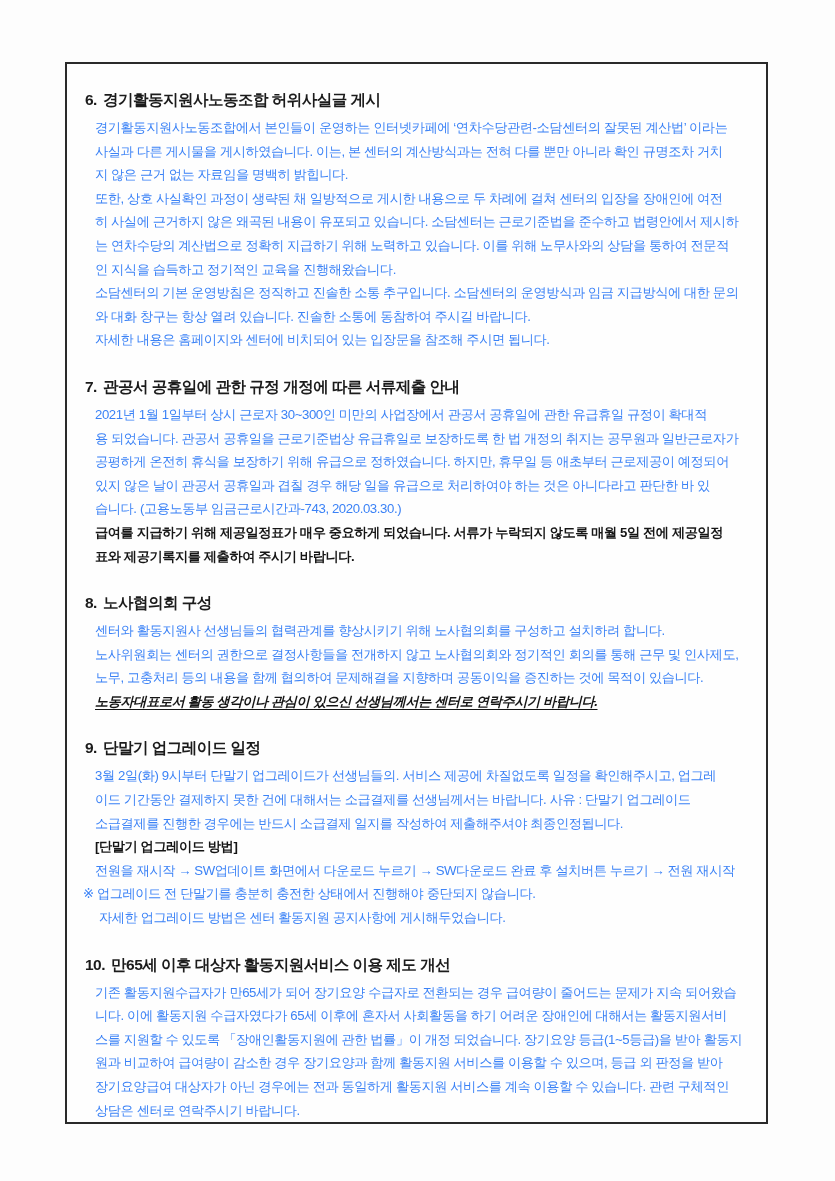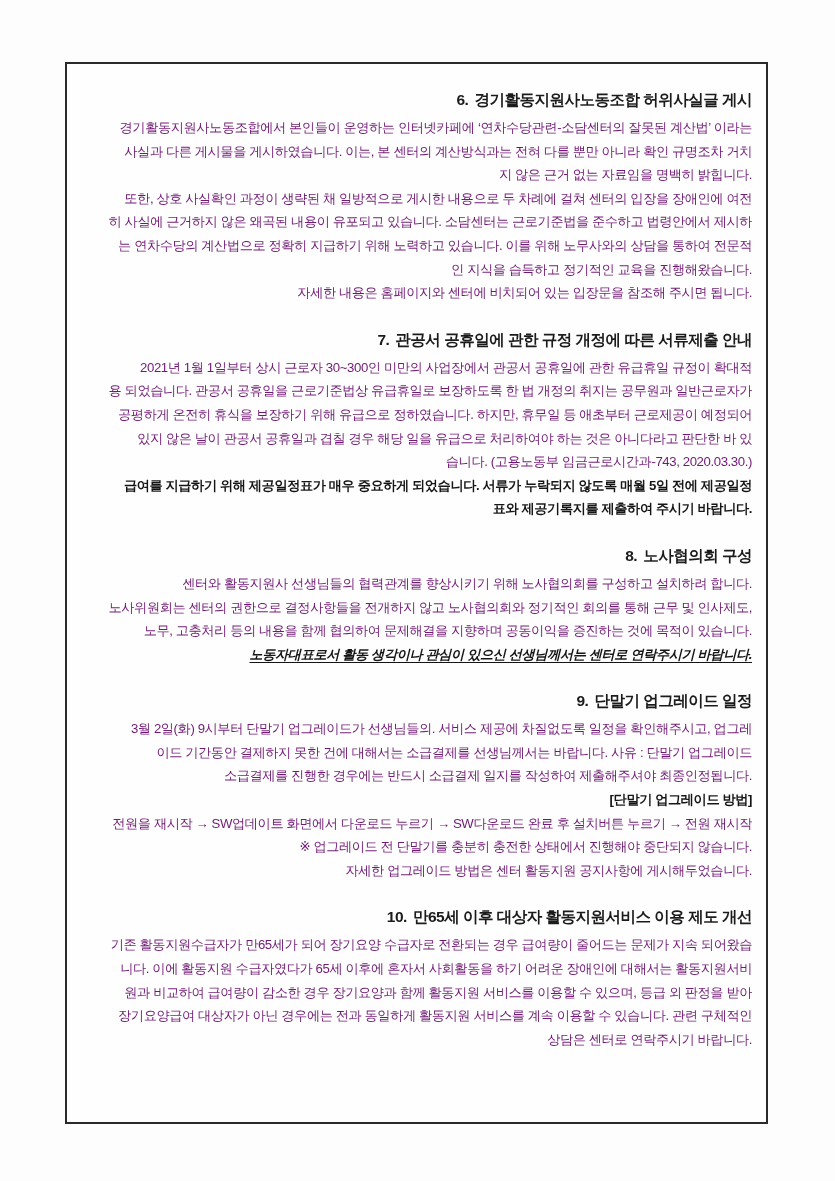--- a/index.html
+++ b/index.html
@@ -7,21 +7,20 @@
     padding: 0;
     background: #fdfdfd;
     font-family: "Liberation Sans", "DejaVu Sans", sans-serif;
   }
   .page {
     position: relative;
     width: 835px;
     height: 1181px;
     background: #fdfdfd;
     overflow: hidden;
-    text-align: right;
   }
   .doc-frame {
     position: absolute;
     left: 65px;
     top: 62px;
     width: 703px;
     height: 1062px;
     box-sizing: border-box;
     border: 2px solid #2a2a2a;
     background: #fefefe;
@@ -39,21 +38,21 @@
     font-weight: bold;
     color: #1b1b1b;
     letter-spacing: -0.5px;
     white-space: nowrap;
   }
   .section-number { margin-right: 6px; }
   .block { margin: 0; }
   .line {
     font-size: 13.2px;
     line-height: 23.6px;
-    color: #701a75;
+    color: #3b82f6;
     letter-spacing: -0.4px;
     padding-left: 12px;
     white-space: nowrap;
     overflow: hidden;
   }
   .block.bold .line {
     font-weight: bold;
     color: #151515;
   }
   .block.bold-underline .line {
@@ -77,20 +76,24 @@
           <div class="block body">
             <div class="line">경기활동지원사노동조합에서 본인들이 운영하는 인터넷카페에 ‘연차수당관련-소담센터의 잘못된 계산법’ 이라는</div>
             <div class="line">사실과 다른 게시물을 게시하였습니다. 이는, 본 센터의 계산방식과는 전혀 다를 뿐만 아니라 확인 규명조차 거치</div>
             <div class="line">지 않은 근거 없는 자료임을 명백히 밝힙니다.</div>
           </div>
           <div class="block body">
             <div class="line">또한, 상호 사실확인 과정이 생략된 채 일방적으로 게시한 내용으로 두 차례에 걸쳐 센터의 입장을 장애인에 여전</div>
             <div class="line">히 사실에 근거하지 않은 왜곡된 내용이 유포되고 있습니다. 소담센터는 근로기준법을 준수하고 법령안에서 제시하</div>
             <div class="line">는 연차수당의 계산법으로 정확히 지급하기 위해 노력하고 있습니다. 이를 위해 노무사와의 상담을 통하여 전문적</div>
             <div class="line">인 지식을 습득하고 정기적인 교육을 진행해왔습니다.</div>
+          </div>
+          <div class="block body">
+            <div class="line">소담센터의 기본 운영방침은 정직하고 진솔한 소통 추구입니다. 소담센터의 운영방식과 임금 지급방식에 대한 문의</div>
+            <div class="line">와 대화 창구는 항상 열려 있습니다. 진솔한 소통에 동참하여 주시길 바랍니다.</div>
           </div>
           <div class="block body">
             <div class="line">자세한 내용은 홈페이지와 센터에 비치되어 있는 입장문을 참조해 주시면 됩니다.</div>
           </div>
         </section>
         <section class="section">
           <h2 class="section-heading"><span class="section-number">7.</span><span class="section-title">관공서 공휴일에 관한 규정 개정에 따른 서류제출 안내</span></h2>
           <div class="block body">
             <div class="line">2021년 1월 1일부터 상시 근로자 30~300인 미만의 사업장에서 관공서 공휴일에 관한 유급휴일 규정이 확대적</div>
             <div class="line">용 되었습니다. 관공서 공휴일을 근로기준법상 유급휴일로 보장하도록 한 법 개정의 취지는 공무원과 일반근로자가</div>
@@ -132,20 +135,21 @@
           </div>
           <div class="block note-follow">
             <div class="line">자세한 업그레이드 방법은 센터 활동지원 공지사항에 게시해두었습니다.</div>
           </div>
         </section>
         <section class="section">
           <h2 class="section-heading"><span class="section-number">10.</span><span class="section-title">만65세 이후 대상자 활동지원서비스 이용 제도 개선</span></h2>
           <div class="block body">
             <div class="line">기존 활동지원수급자가 만65세가 되어 장기요양 수급자로 전환되는 경우 급여량이 줄어드는 문제가 지속 되어왔습</div>
             <div class="line">니다. 이에 활동지원 수급자였다가 65세 이후에 혼자서 사회활동을 하기 어려운 장애인에 대해서는 활동지원서비</div>
+            <div class="line">스를 지원할 수 있도록 「장애인활동지원에 관한 법률」이 개정 되었습니다. 장기요양 등급(1~5등급)을 받아 활동지</div>
             <div class="line">원과 비교하여 급여량이 감소한 경우 장기요양과 함께 활동지원 서비스를 이용할 수 있으며, 등급 외 판정을 받아</div>
             <div class="line">장기요양급여 대상자가 아닌 경우에는 전과 동일하게 활동지원 서비스를 계속 이용할 수 있습니다. 관련 구체적인</div>
             <div class="line">상담은 센터로 연락주시기 바랍니다.</div>
           </div>
         </section>
       </div>
   </div>
 </div>
 
 </body></html>

